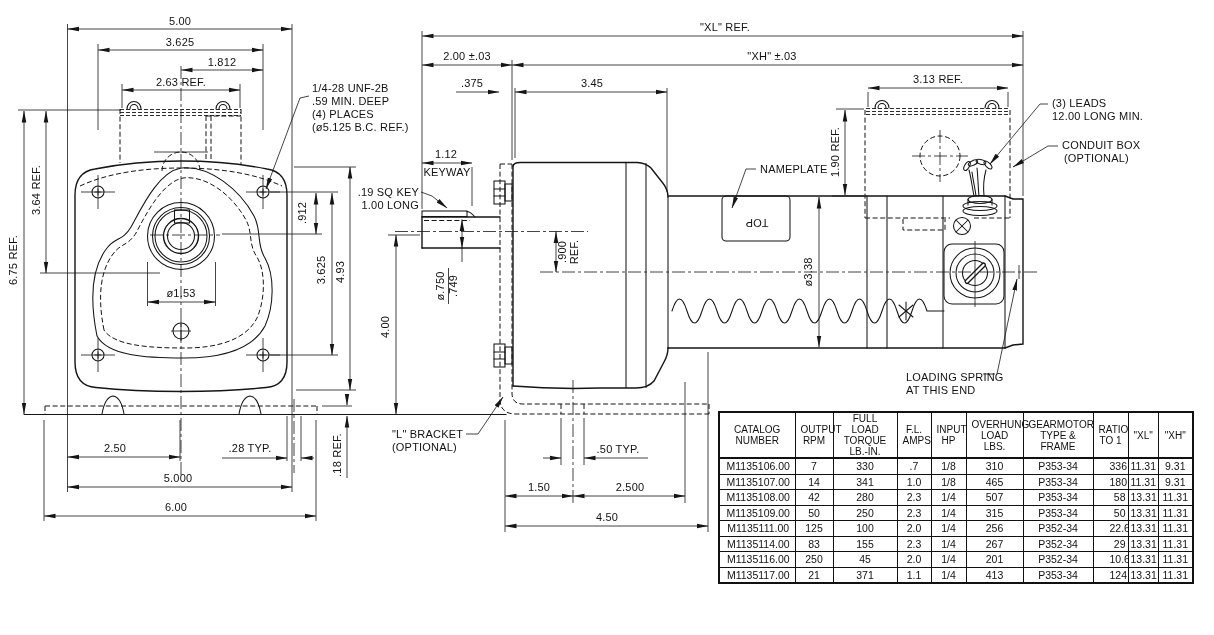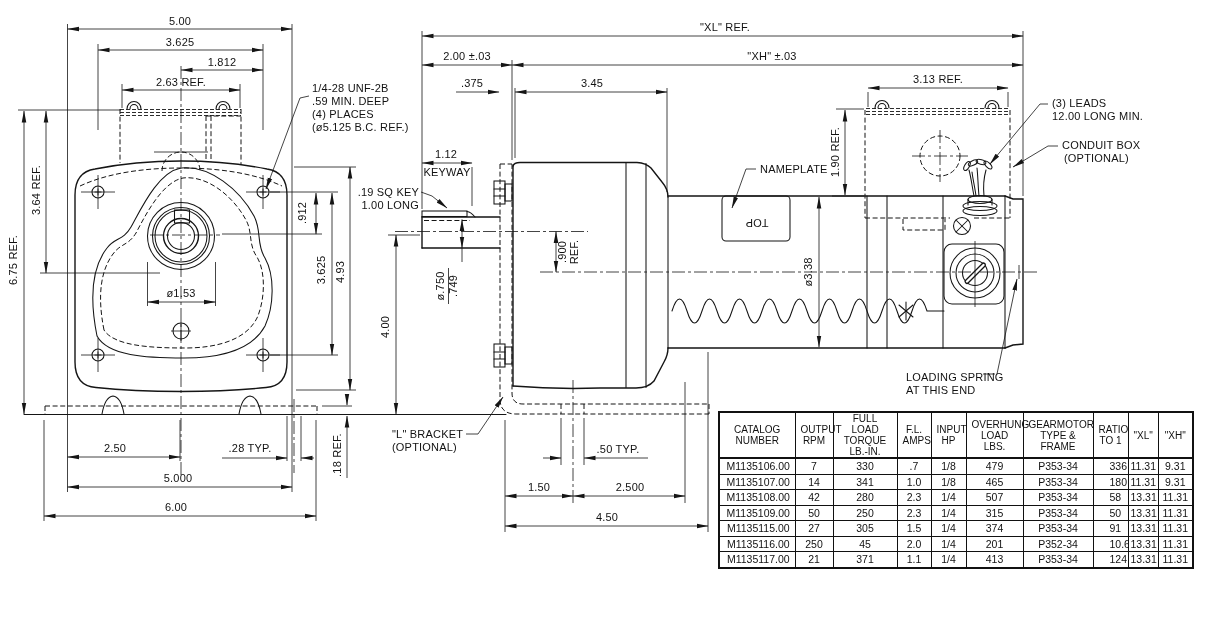--- a/index.html
+++ b/index.html
@@ -15,21 +15,21 @@
   .dshf{stroke:#151515;stroke-width:.9;fill:none;stroke-dasharray:4,2;}
   .cl{stroke:#151515;stroke-width:.8;fill:none;stroke-dasharray:13,3,3,3;}
   
   .tblwrap{position:absolute;left:718px;top:411px;width:474px;}
   table.spec{border-collapse:collapse;width:474px;table-layout:fixed;border:2px solid #111;}
   table.spec th{font-weight:normal;font-size:10px;line-height:1.1;white-space:pre-line;
      border:1.2px solid #111;border-bottom:2px solid #111;height:38px;padding:0 5px;text-align:center;vertical-align:middle;}
   table.spec td{font-size:10.5px;border:1.2px solid #111;height:14.5px;padding:0 2px;text-align:center;
      overflow:hidden;white-space:nowrap;}
   table.spec td.c-cat{text-align:center;padding-left:4px;}
-  table.spec td.c-ratio{text-align:left;padding-left:16px;}
+  table.spec td.c-ratio{text-align:right;padding-left:16px;}
 </style>
 </head>
 <body>
 
 <div class="stage">
 
 <svg width="1214" height="635" viewBox="0 0 1214 635">
   <defs>
     <marker id="ar" viewBox="0 0 12 6" refX="11.5" refY="3" markerWidth="12" markerHeight="6" orient="auto-start-reverse" markerUnits="userSpaceOnUse">
       <path d="M0,0.7 L12,3 L0,5.3 Z" fill="#151515"></path>
@@ -431,21 +431,21 @@
             <th>"XH"</th>
           </tr>
         </thead>
     <tbody>
           <tr>
             <td class="c-cat">M1135106.00</td>
             <td>7</td>
             <td>330</td>
             <td>.7</td>
             <td>1/8</td>
-            <td>479</td>
+            <td>310</td>
             <td>P353-34</td>
             <td class="c-ratio">336</td>
             <td>11.31</td>
             <td>9.31</td>
           </tr>
           <tr>
             <td class="c-cat">M1135107.00</td>
             <td>14</td>
             <td>341</td>
             <td>1.0</td>
@@ -474,28 +474,40 @@
             <td>250</td>
             <td>2.3</td>
             <td>1/4</td>
             <td>315</td>
             <td>P353-34</td>
             <td class="c-ratio">50</td>
             <td>13.31</td>
             <td>11.31</td>
           </tr>
           <tr>
-            <td class="c-cat">M1135115.00</td>
-            <td>27</td>
-            <td>305</td>
-            <td>1.5</td>
+            <td class="c-cat">M1135111.00</td>
+            <td>125</td>
+            <td>100</td>
+            <td>2.0</td>
             <td>1/4</td>
-            <td>374</td>
-            <td>P353-34</td>
-            <td class="c-ratio">91</td>
+            <td>256</td>
+            <td>P352-34</td>
+            <td class="c-ratio">22.67</td>
+            <td>13.31</td>
+            <td>11.31</td>
+          </tr>
+          <tr>
+            <td class="c-cat">M1135114.00</td>
+            <td>83</td>
+            <td>155</td>
+            <td>2.3</td>
+            <td>1/4</td>
+            <td>267</td>
+            <td>P352-34</td>
+            <td class="c-ratio">29</td>
             <td>13.31</td>
             <td>11.31</td>
           </tr>
           <tr>
             <td class="c-cat">M1135116.00</td>
             <td>250</td>
             <td>45</td>
             <td>2.0</td>
             <td>1/4</td>
             <td>201</td>

